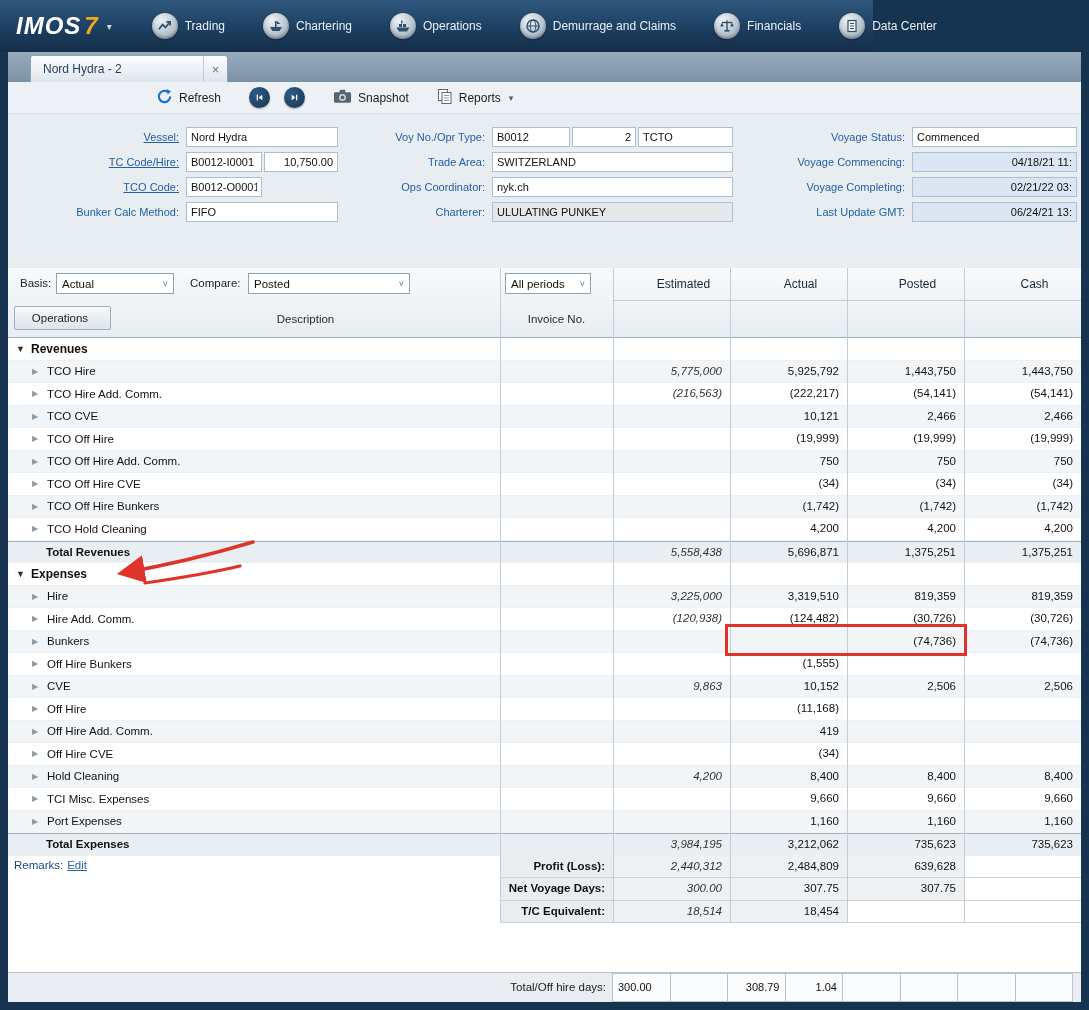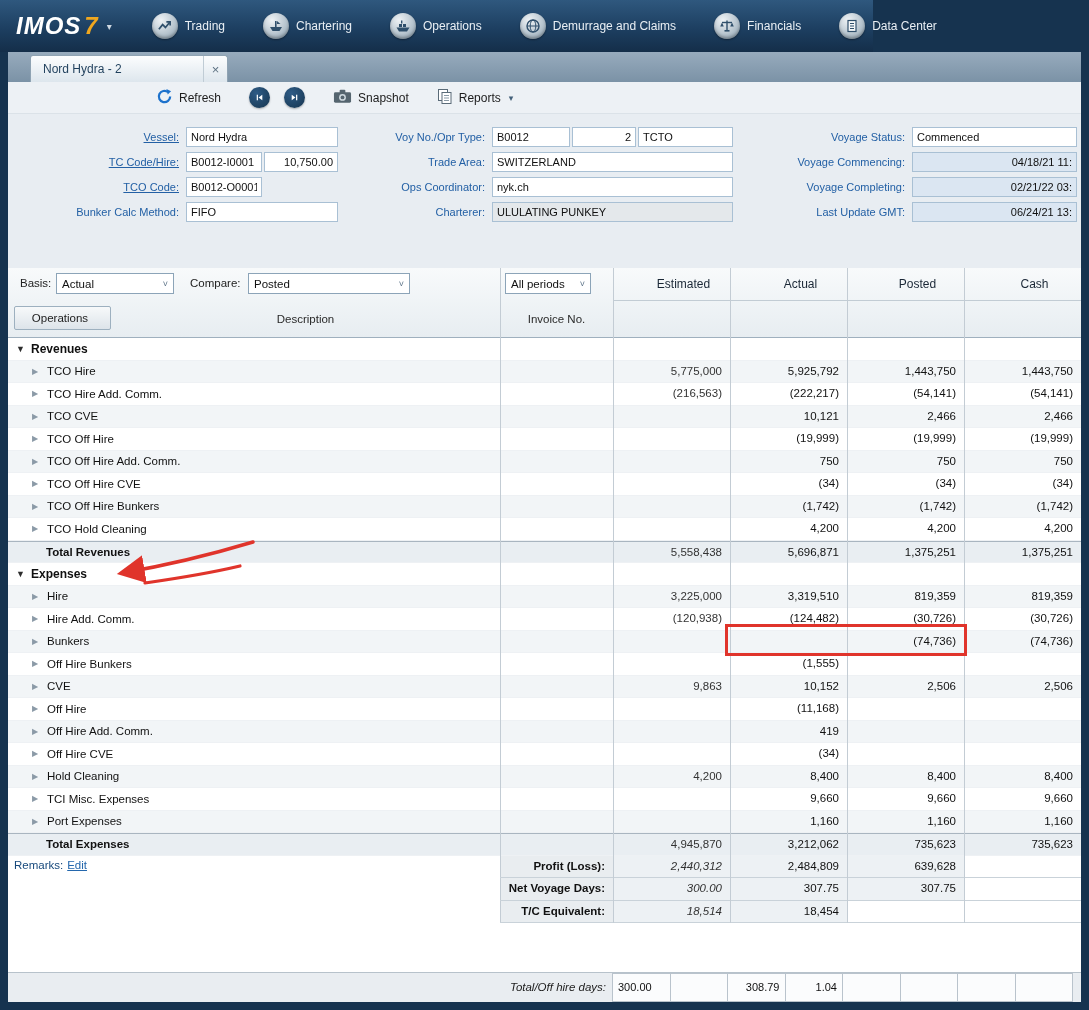--- a/index.html
+++ b/index.html
@@ -91,41 +91,41 @@
   .prow.group .desc { padding-left:8px; }
   .prow.item  .desc { padding-left:24px; }
   .prow.total .desc { padding-left:38px; }
   .tri { width:15px; flex:0 0 15px; font-size:8px; color:#8b9aa7; cursor:pointer; }
   .prow.group .tri { color:#2d2d2d; font-size:9px; }
   .rlabel { white-space:nowrap; }
   .prow.group .rlabel { font-weight:bold; font-size:12px; color:#101010; }
   .prow.total .rlabel { font-weight:bold; }
   .cinv { width:113px; }
   .cnum { width:117px; text-align:right; padding-right:8px; line-height:21.5px; white-space:nowrap; }
-  .c-est { color:#333; }
+  .c-est { font-style:italic; color:#333; }
 
   .vline { position:absolute; top:0; width:1px; background:#c3ccd4; z-index:3; }
 
   
   #pnl-summary { position:absolute; top:587.5px; left:0; width:1073px; z-index:0; }
   .srow { display:flex; margin-left:492px; height:22.5px; border-bottom:1px solid #c9d2d9; }
   .s-label { width:113px; background:#e9edf0; border-left:1px solid #c3ccd4; font-weight:bold;
     text-align:right; padding-right:8px; line-height:21.5px; white-space:nowrap; }
   .scell { width:117px; background:#edf1f4; text-align:right; padding-right:8px; line-height:21.5px; }
   .scell.empty { background:#fff; }
   .s-est { font-style:italic; color:#333; }
 
   #remarks { position:absolute; left:6px; top:591px; font-size:11.5px; z-index:1; }
   #remarks .rem-label { color:#17497c; }
   #remarks a { color:#2467ad; text-decoration:underline; cursor:pointer; margin-left:4px;text-align:right; }
 
   
   #bottombar { position:absolute; left:0; top:704px; width:1073px; height:30px; background:#e9edf1;
     border-top:1px solid #b7c2cb; display:flex; align-items:stretch; z-index:2; }
-  #bottom-label { width:605px; text-align:right; padding-right:7px; line-height:29px; font-size:11.5px; color:#1c1c1c; white-space:nowrap;font-style:italic; }
+  #bottom-label { width:605px; text-align:right; padding-right:7px; line-height:29px; font-size:11.5px; color:#1c1c1c; white-space:nowrap; }
   #bottom-cells { display:flex; }
   .bcell { width:58.5px; border:1px solid #b9c3cc; margin-left:-1px; background:#fbfcfd;
     font-size:11px; line-height:27px; text-align:right; padding:0 5px; overflow:hidden; }
   .bcell.left { text-align:left; }
 
   
   #red-box { position:absolute; left:717px; top:356px; width:242px; height:32px;
     border:3px solid #e0342b; z-index:10; pointer-events:none; }
   #arrow-svg { position:absolute; left:0; top:260px; z-index:10; pointer-events:none; }
 </style>
@@ -624,21 +624,21 @@
     <div class="cnum c-post">1,160</div>
     <div class="cnum c-cash">1,160</div>
   </div>
 
   <div class="prow total">
     <div class="desc">
       <span class="tri" style="width: 0px; flex-basis: 0px;"></span>
       <span class="rlabel">Total Expenses</span>
     </div>
     <div class="cinv"></div>
-    <div class="cnum c-est">4,945,870</div>
+    <div class="cnum c-est">3,984,195</div>
     <div class="cnum c-act">3,212,062</div>
     <div class="cnum c-post">735,623</div>
     <div class="cnum c-cash">735,623</div>
   </div>
 </div>
 
       <div id="pnl-summary">
   <div class="srow">
     <div class="s-label">Profit (Loss):</div>
     <div class="scell s-est">2,440,312</div>

